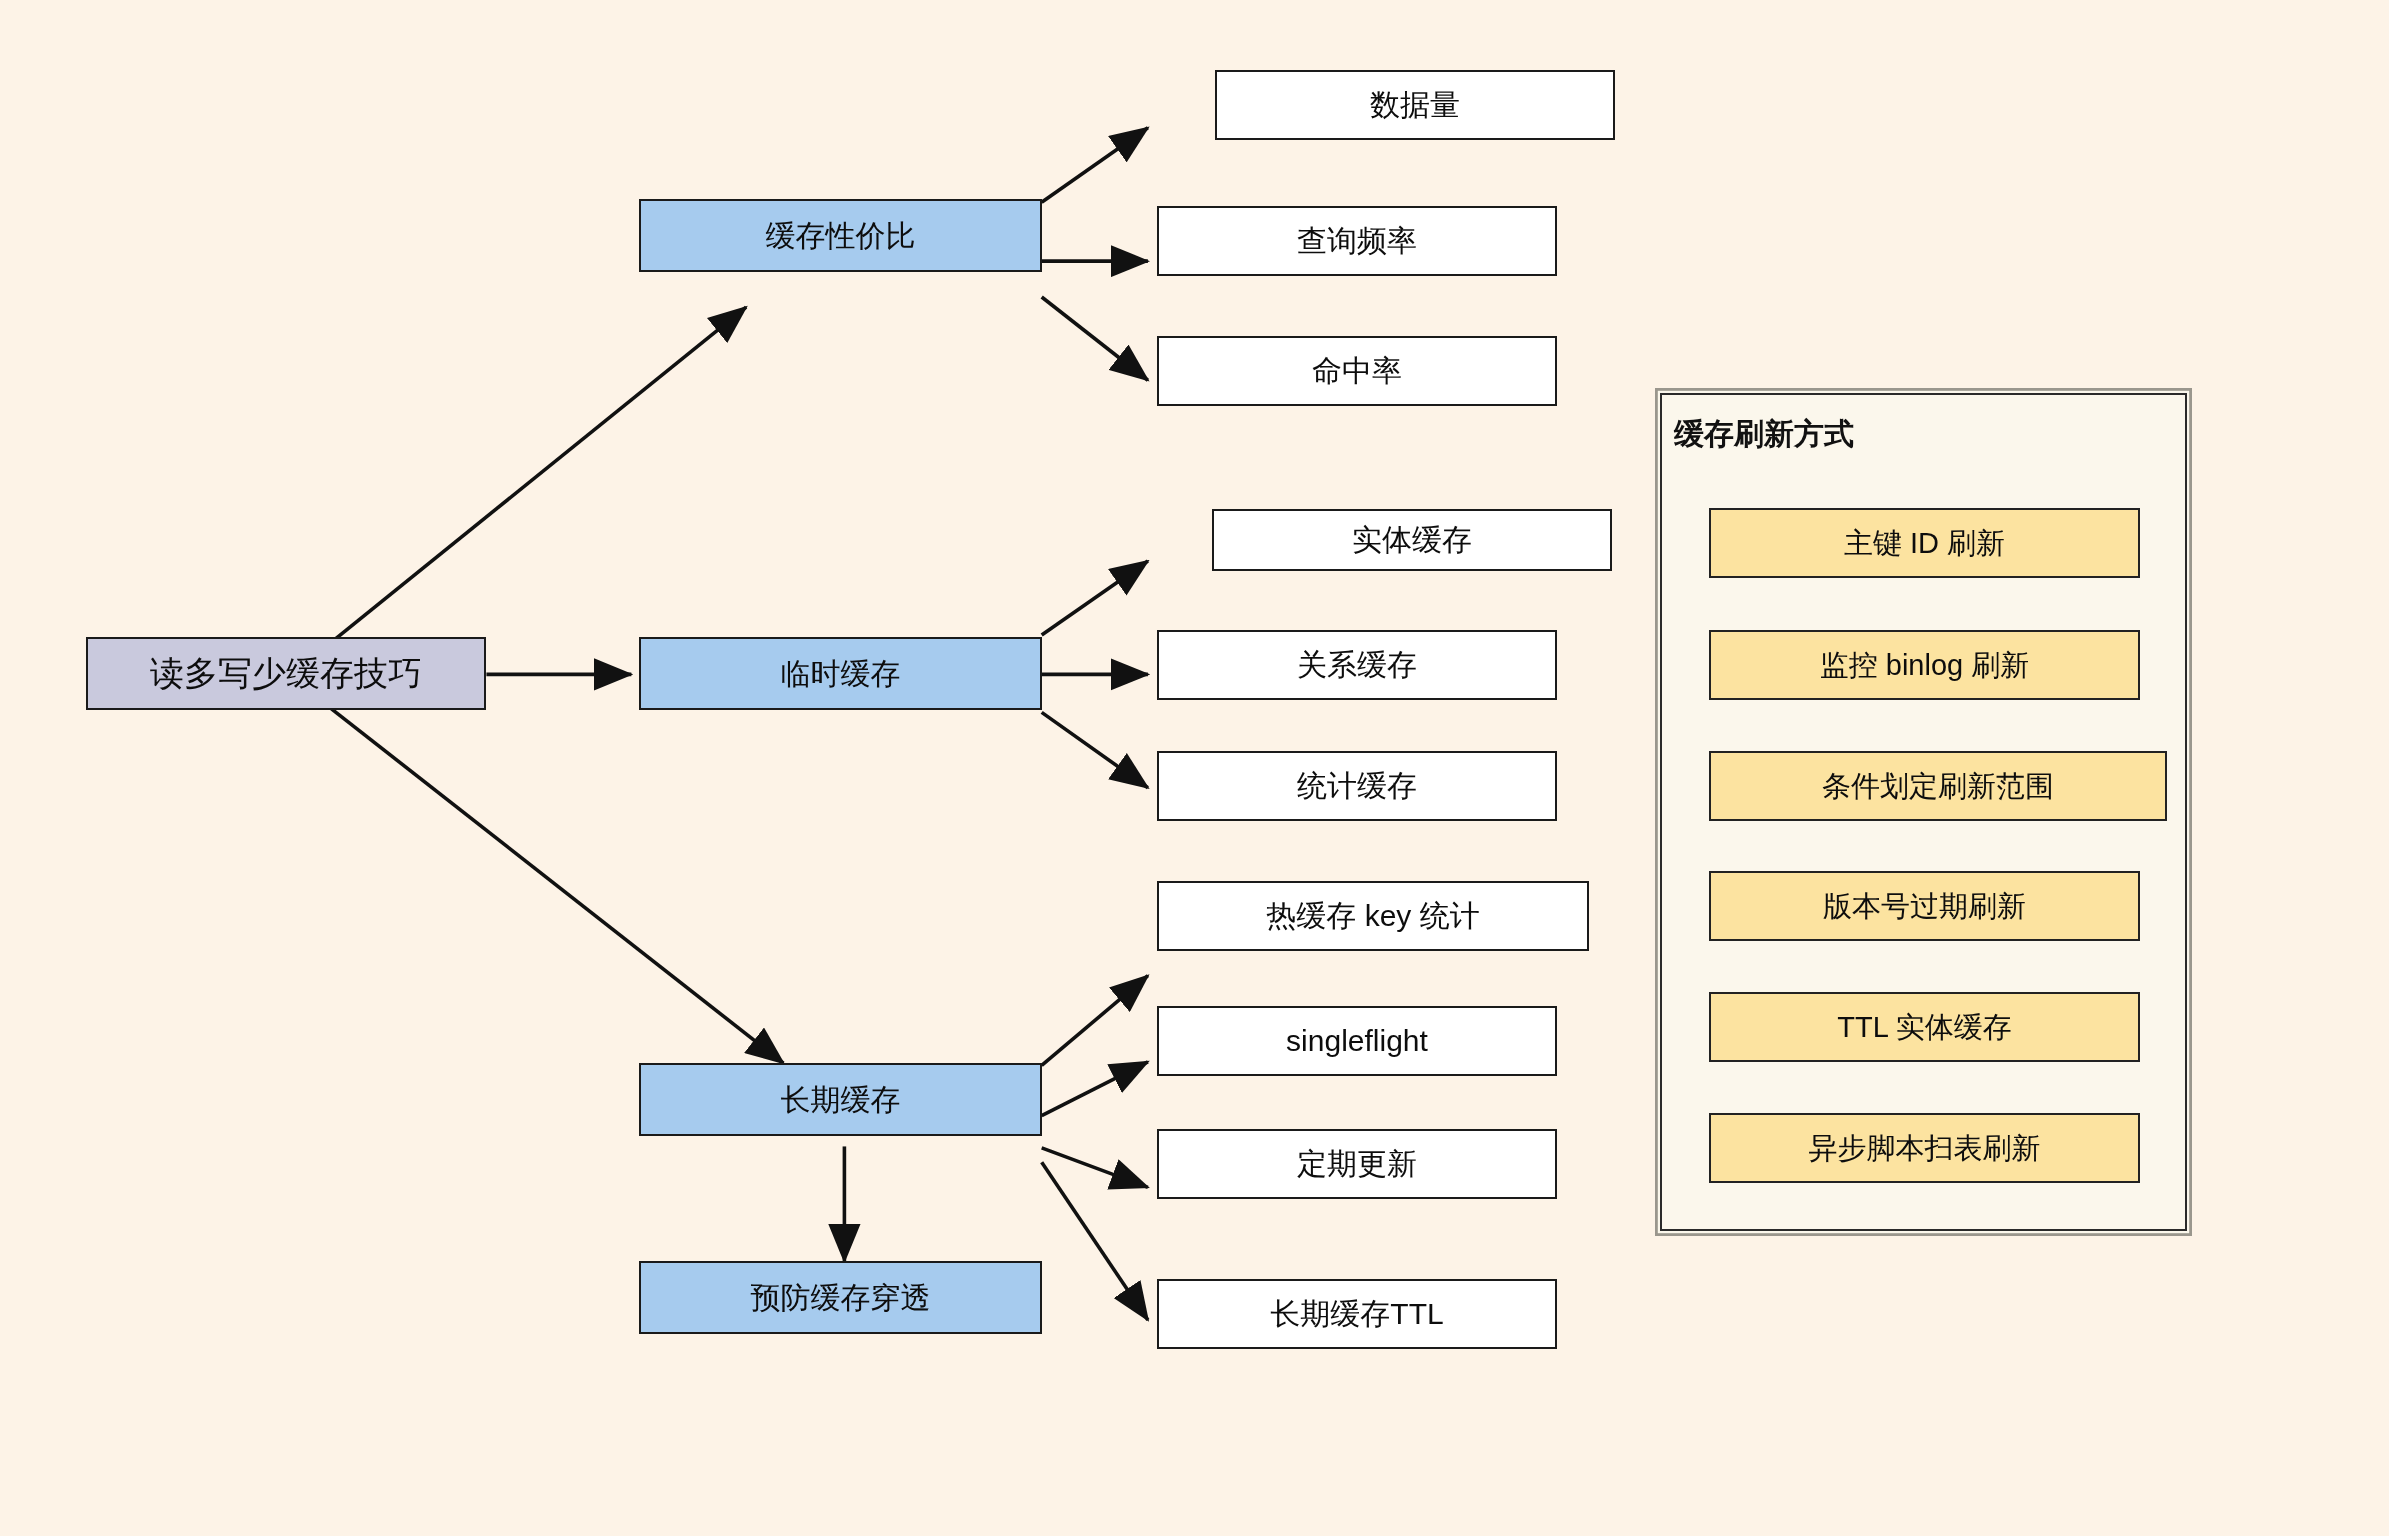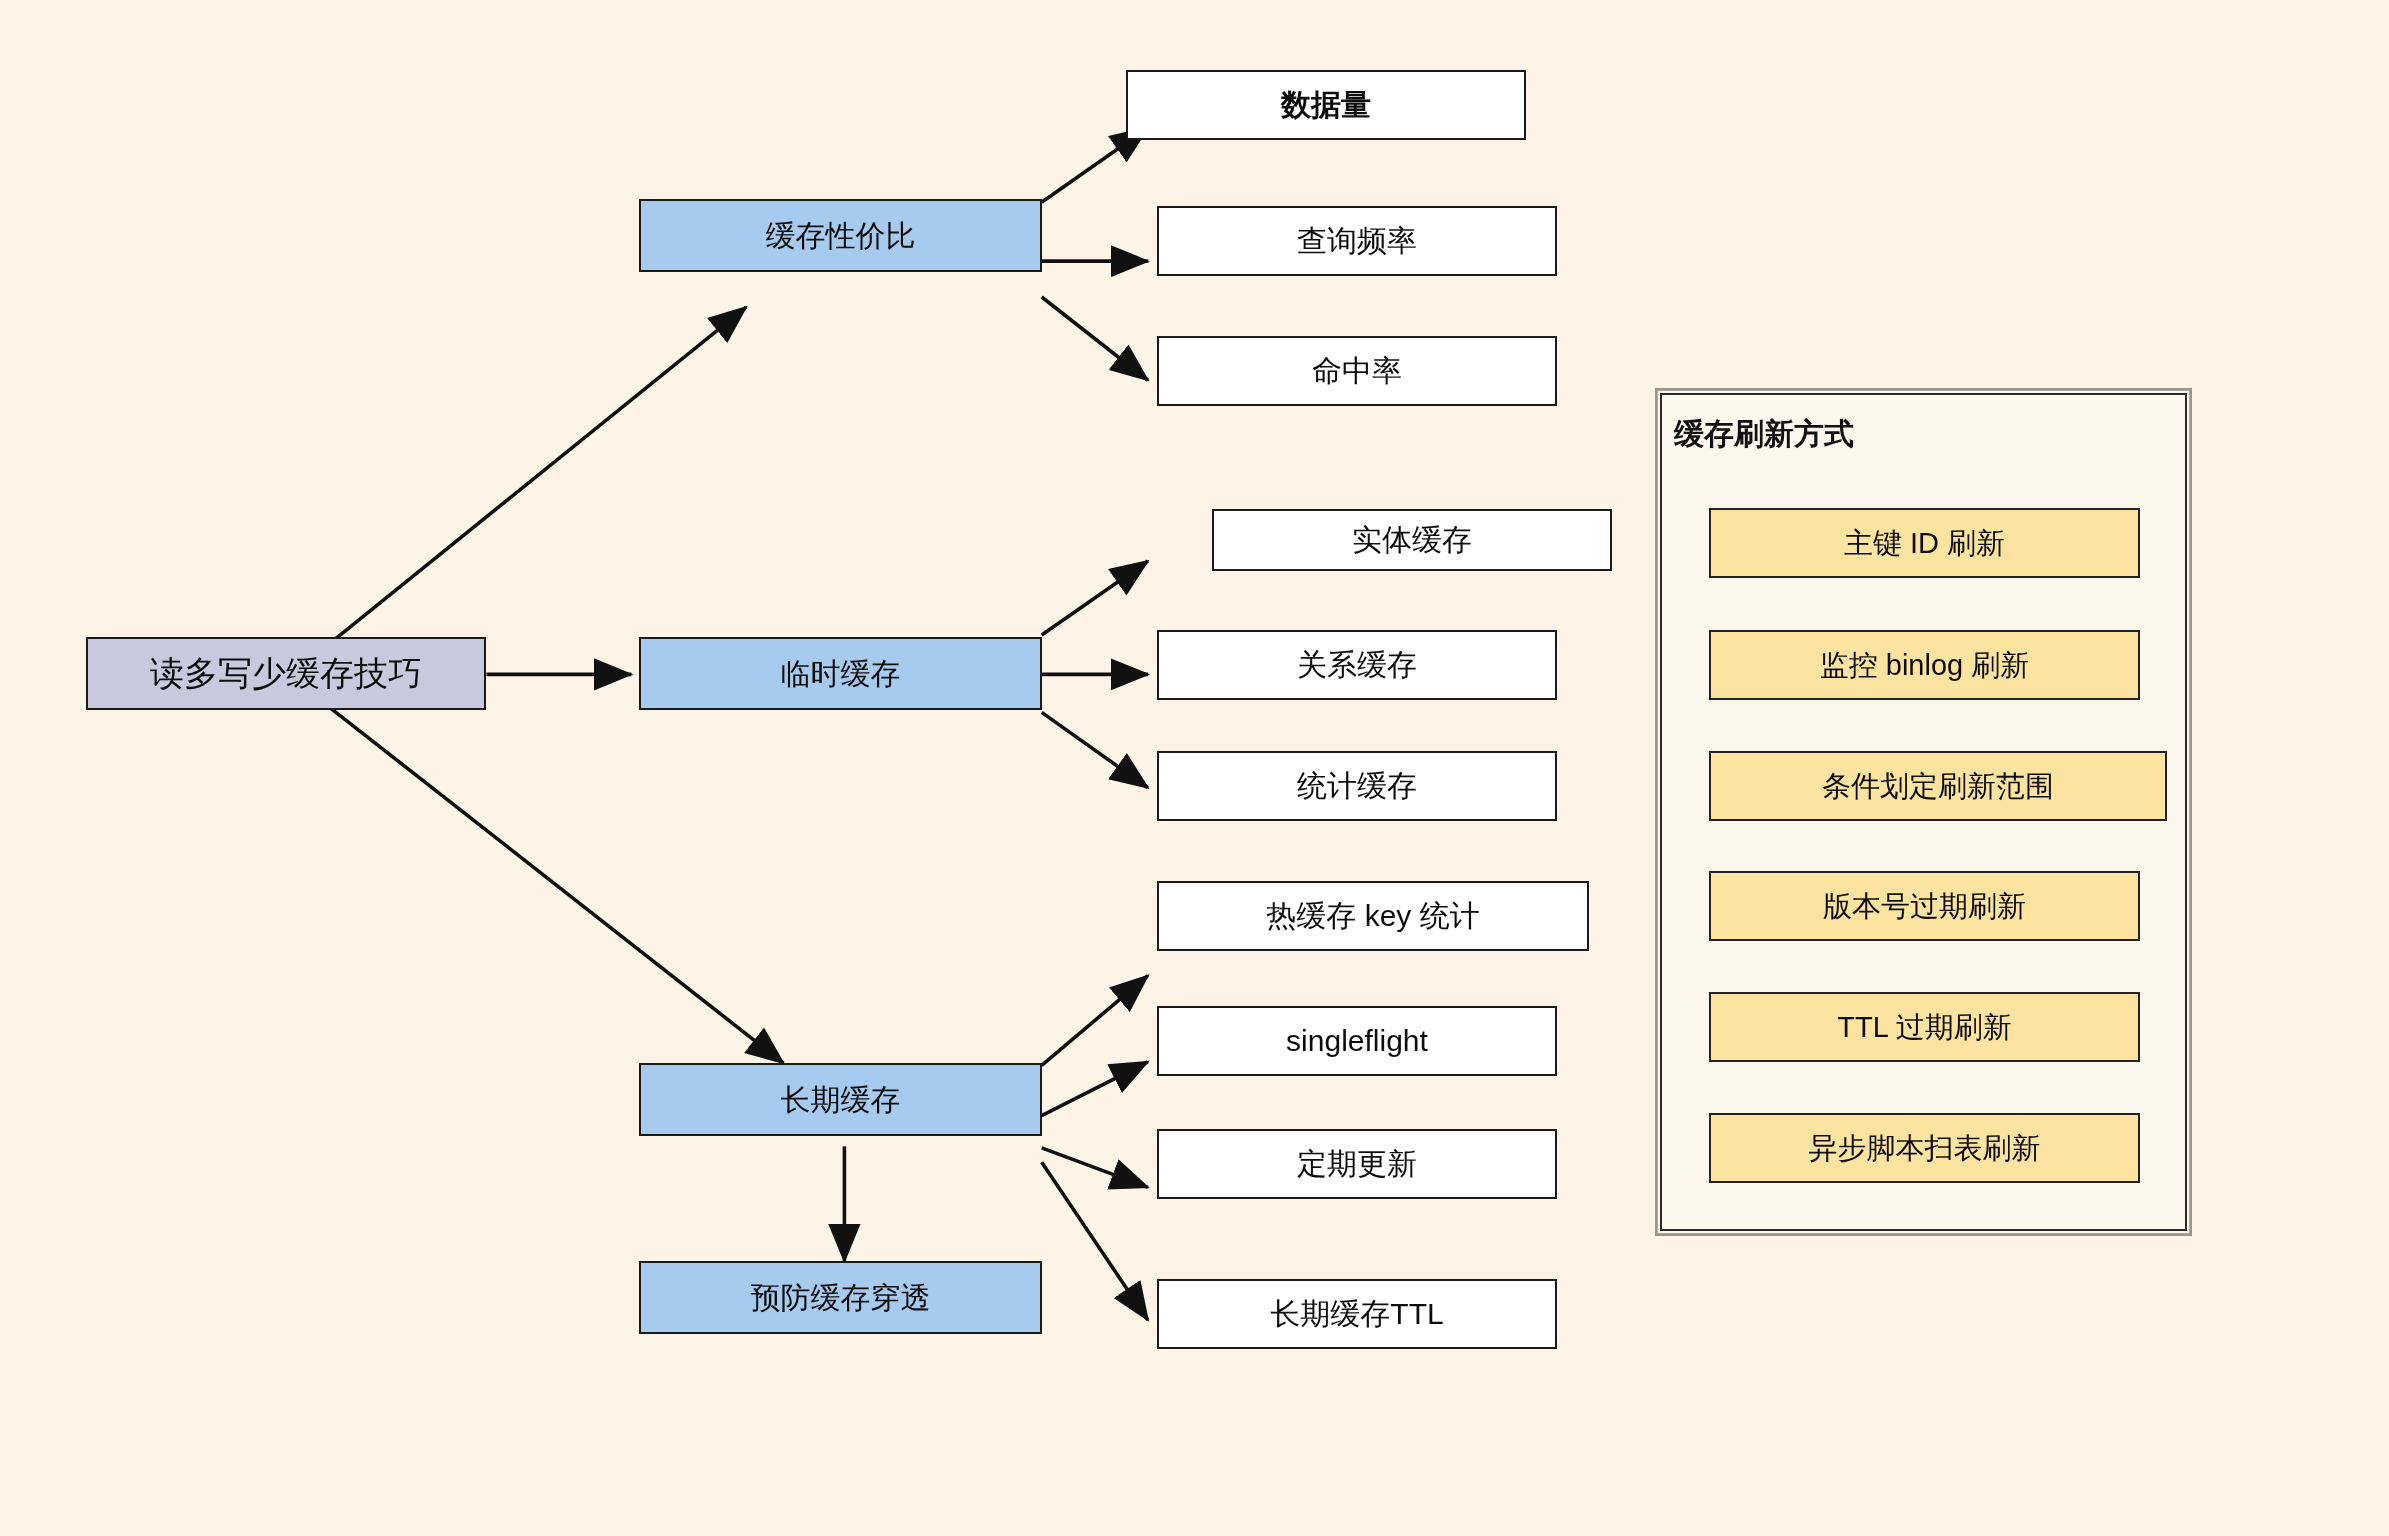--- a/index.html
+++ b/index.html
@@ -113,21 +113,21 @@
   </div>
 
   <div class="node node-blue" style="left:639px;top:637px;width:403px;height:73px;">
     <span>临时缓存</span>
   </div>
 
   <div class="node node-blue" style="left:639px;top:1261px;width:403px;height:73px;">
     <span>预防缓存穿透</span>
   </div>
 
-  <div class="node node-leaf" style="left:1126px;top:70px;width:400px;height:70px;font-weight:bold;">
+  <div class="node node-leaf" style="left:1215px;top:70px;width:400px;height:70px;">
     <span>数据量</span>
   </div>
   <div class="node node-leaf" style="left:1157px;top:206px;width:400px;height:70px;">
     <span>查询频率</span>
   </div>
   <div class="node node-leaf" style="left:1157px;top:336px;width:400px;height:70px;">
     <span>命中率</span>
   </div>
 
   <div class="node node-leaf" style="left:1212px;top:509px;width:400px;height:62px;">
@@ -162,21 +162,21 @@
     <div class="node node-yellow" style="left:47px;top:235px;width:431px;height:70px;">
       <span>监控 binlog 刷新</span>
     </div>
     <div class="node node-yellow" style="left:47px;top:356px;width:458px;height:70px;">
       <span>条件划定刷新范围</span>
     </div>
     <div class="node node-yellow" style="left:47px;top:476px;width:431px;height:70px;">
       <span>版本号过期刷新</span>
     </div>
     <div class="node node-yellow" style="left:47px;top:597px;width:431px;height:70px;">
-      <span>TTL 过期刷新</span>
+      <span>TTL 实体缓存</span>
     </div>
     <div class="node node-yellow" style="left:47px;top:718px;width:431px;height:70px;font-family:Liberation Serif, serif;">
       <span>异步脚本扫表刷新</span>
     </div>
   </div>
 
 
 </div>
 
 

